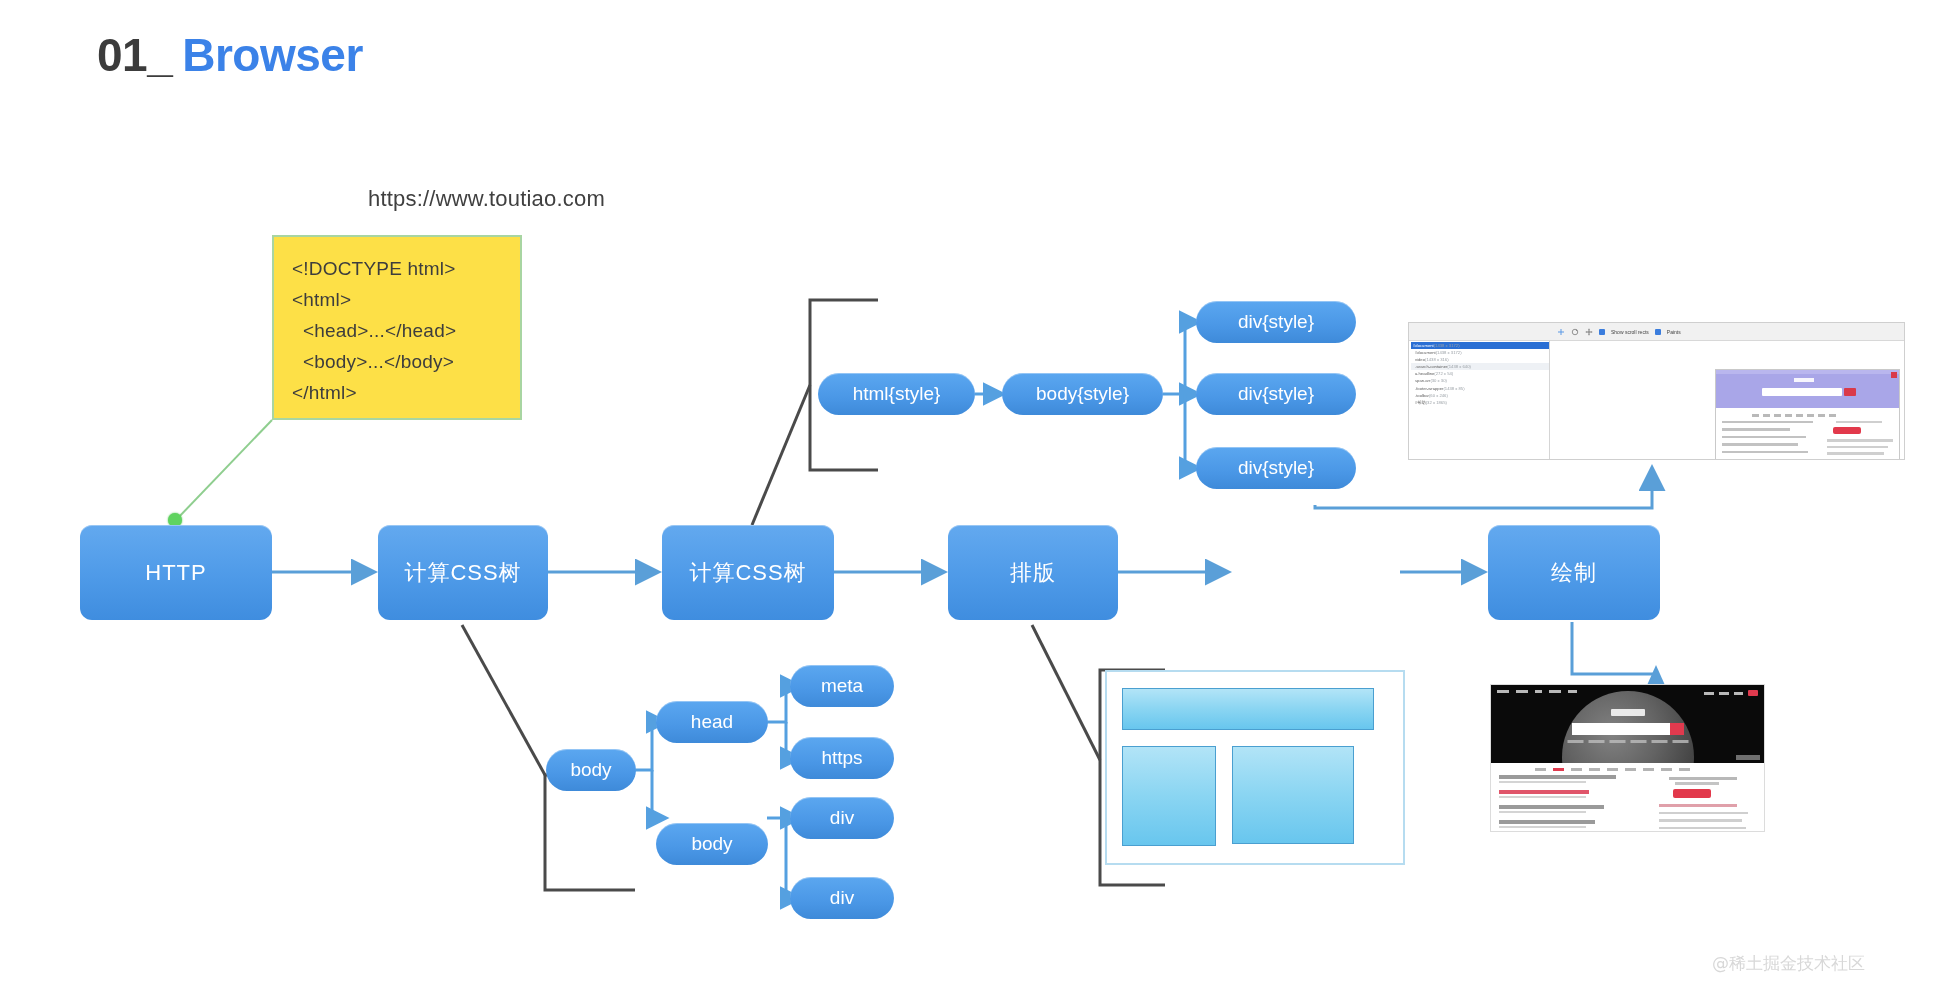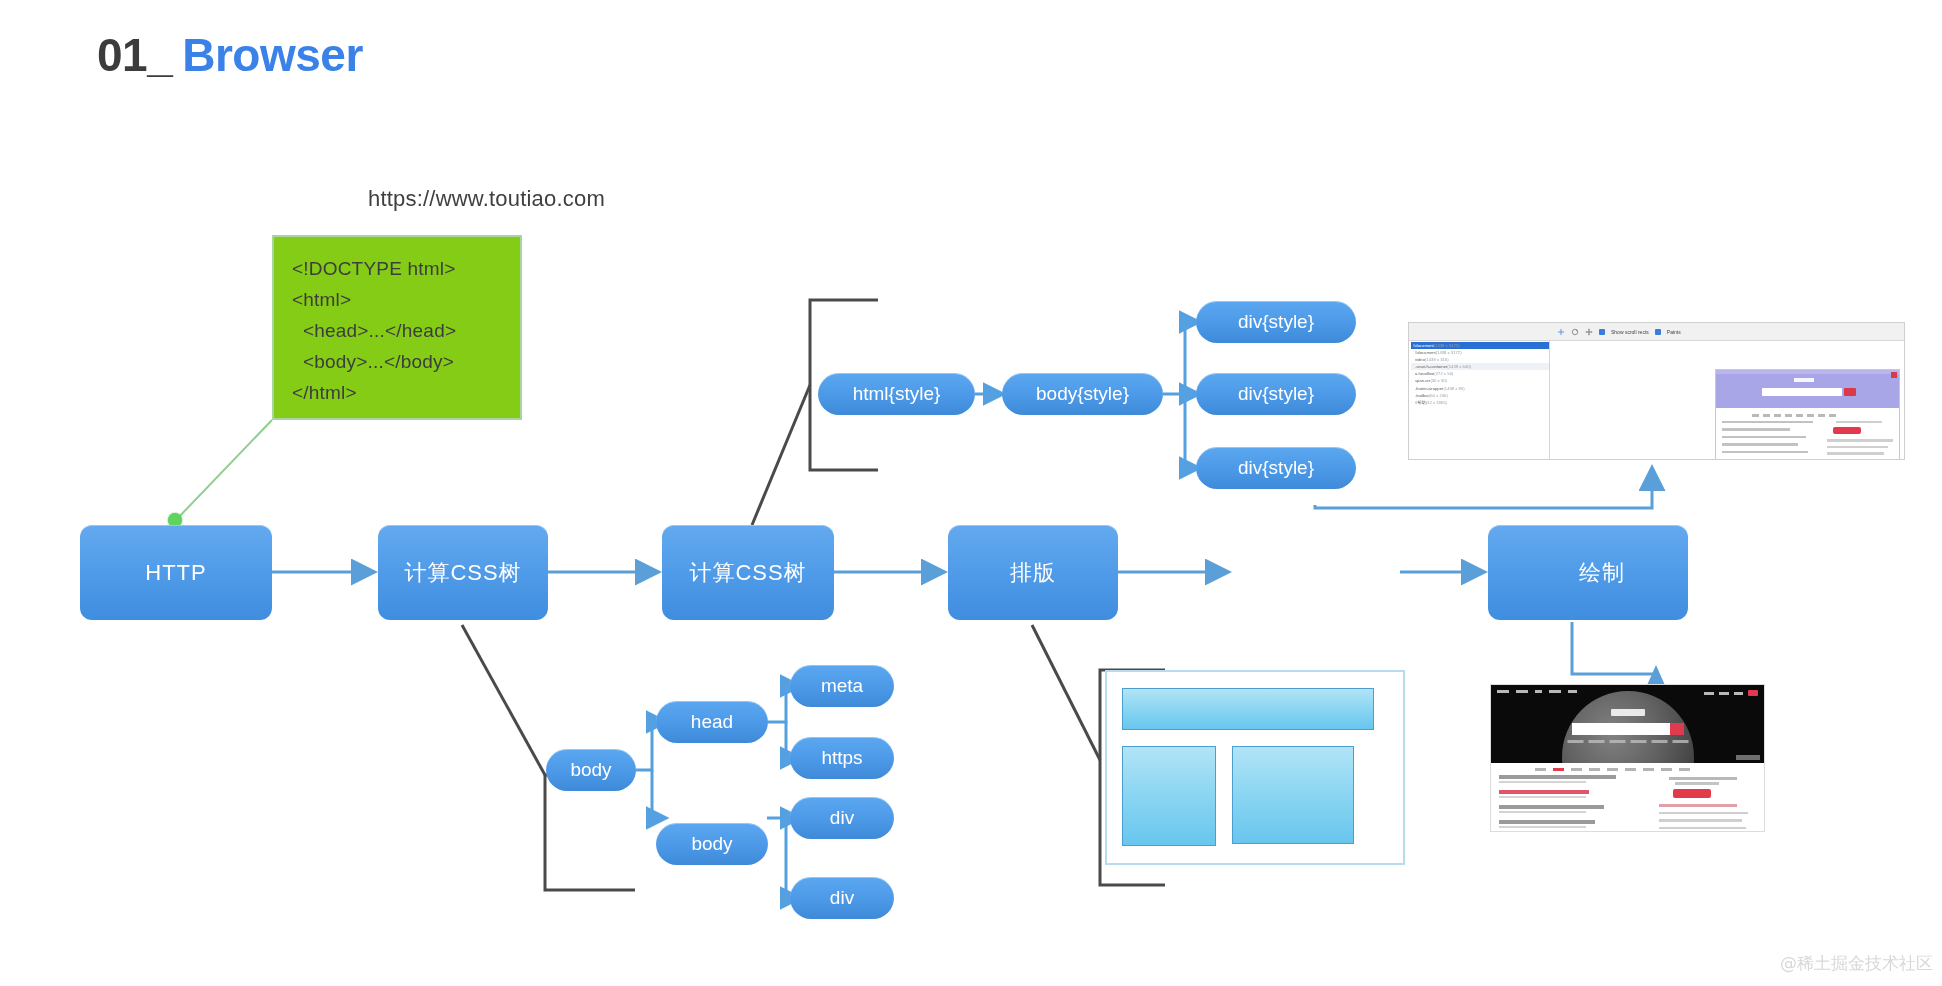--- a/index.html
+++ b/index.html
@@ -17,21 +17,21 @@
 
   
   .url-text{
     position:absolute;left:368px;top:186px;font-size:22px;color:#404040;
     letter-spacing:.2px;white-space:nowrap;
   }
 
   
   .codebox{
     position:absolute;left:272px;top:235px;width:250px;height:185px;
-    background:#84cc16;border:2px solid #a8d5a2;box-sizing:border-box;
+    background:#fde047;border:2px solid #a8d5a2;box-sizing:border-box;
     padding:16px 0 0 18px;
   }
   .codebox .line{font-size:19px;color:#3d3d3d;line-height:31px;white-space:pre;letter-spacing:.2px;}
   .green-dot{position:absolute;left:168px;top:513px;width:14px;height:14px;border-radius:50%;background:#5fd35f;box-shadow:0 0 2px #4cbf4c;}
 
   
   .stage-box{
     position:absolute;height:95px;border-radius:12px;
     background:linear-gradient(180deg,#63a9ef 0%,#4e9ae8 55%,#3f8ddf 100%);
     box-shadow:inset 0 1px 0 rgba(255,255,255,.35);
@@ -131,21 +131,21 @@
   .tt-left .it s{display:block;height:2px;background:#d4d4d4;width:58%;}
   .tt-right{flex:1;padding-left:10px;}
   .tt-right .hdr{height:3px;background:#b8b8b8;width:70%;margin:2px 0 2px 10px;}
   .tt-right .hdr2{height:3px;background:#c4c4c4;width:45%;margin:0 0 4px 16px;}
   .tt-rbtn{width:38px;height:9px;background:#e2394b;border-radius:2px;margin:0 0 6px 14px;}
   .tt-right .li{height:2.5px;background:#cfcfcf;margin-bottom:5px;}
   .tt-right .li.a{background:#e0a0aa;width:80%;}
 
   
   .watermark{
-    position:absolute;left:1780px;top:952px;font-size:17px;color:#d8d8d8;white-space:nowrap;
+    position:absolute;left:1712px;top:952px;font-size:17px;color:#d8d8d8;white-space:nowrap;
     font-family:"DejaVu Sans",sans-serif;
   }
 </style>
 </head>
 <body>
 
 <div id="stage">
 
   <div class="title">
     <span class="num">01_</span><span class="word">Browser</span>
@@ -213,21 +213,21 @@
     </div>
   <div class="stage-box" style="left:378px;top:525px;width:170px;">
       <span>计算CSS树</span>
     </div>
   <div class="stage-box" style="left:948px;top:525px;width:170px;">
       <span>排版</span>
     </div>
   <div class="stage-box" style="left:662px;top:525px;width:172px;">
       <span>计算CSS树</span>
     </div>
-  <div class="stage-box" style="left:1488px;top:525px;width:172px;padding-left:28px;">
+  <div class="stage-box" style="left:1488px;top:525px;width:172px;">
       <span>绘制</span>
     </div>
 
   <div class="pill" style="left:818px;top:373px;width:157px;">
       <span>html{style}</span>
     </div>
   <div class="pill" style="left:1002px;top:373px;width:161px;">
       <span>body{style}</span>
     </div>
   <div class="pill" style="left:1196px;top:301px;width:160px;">

